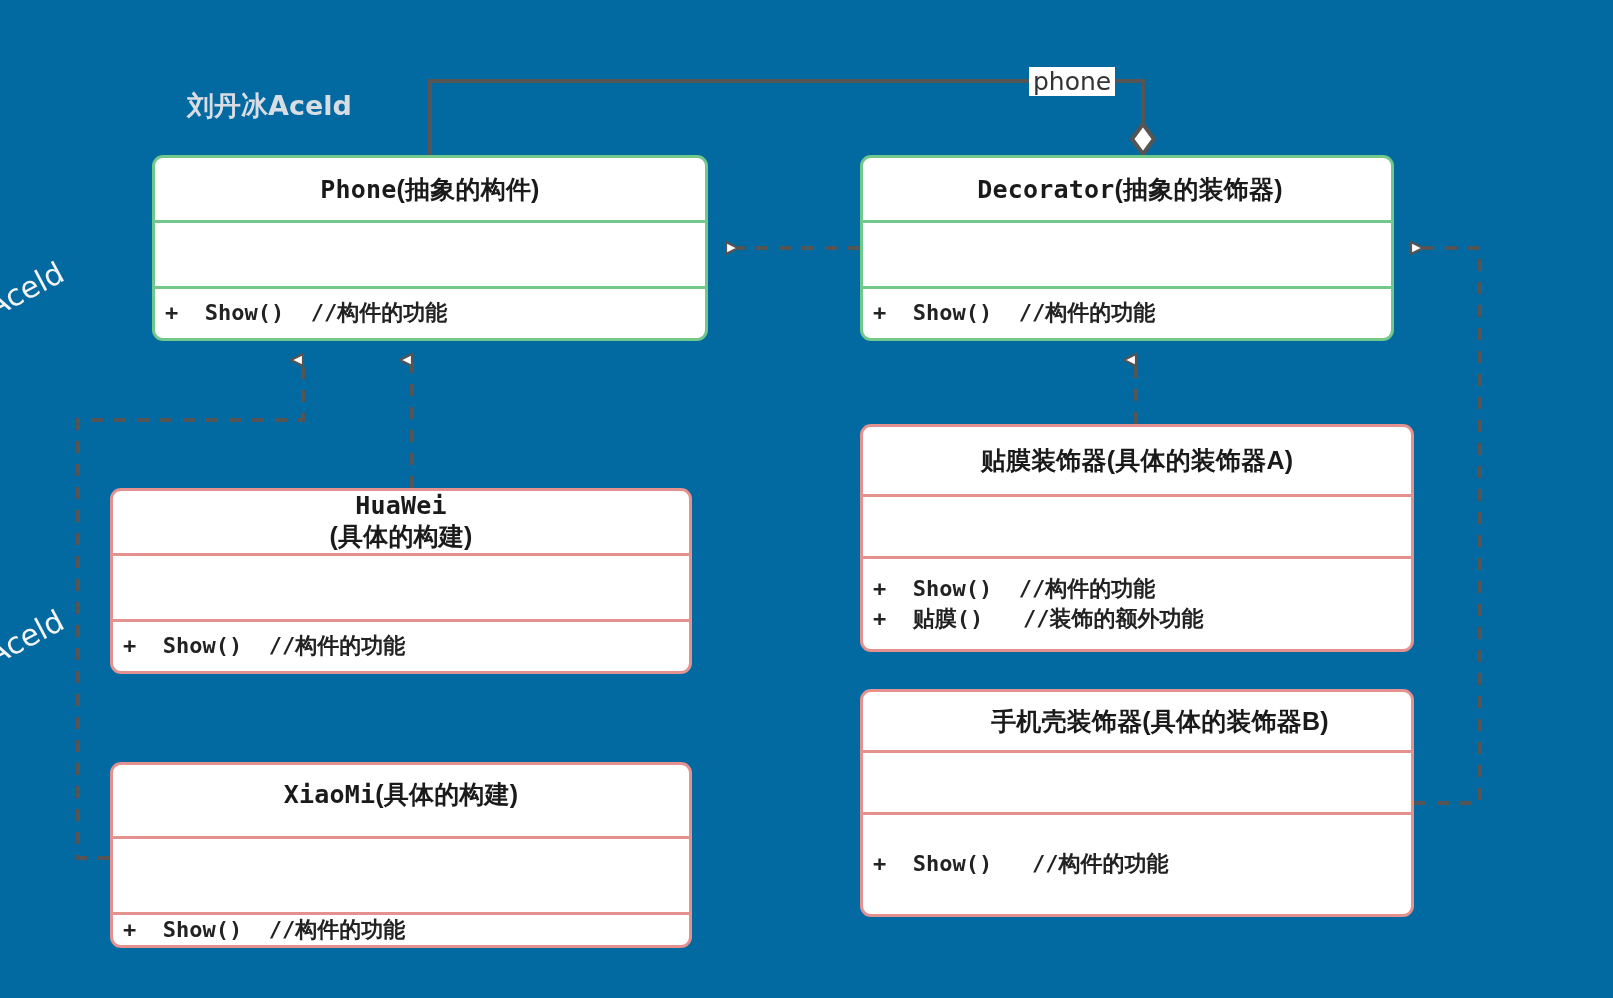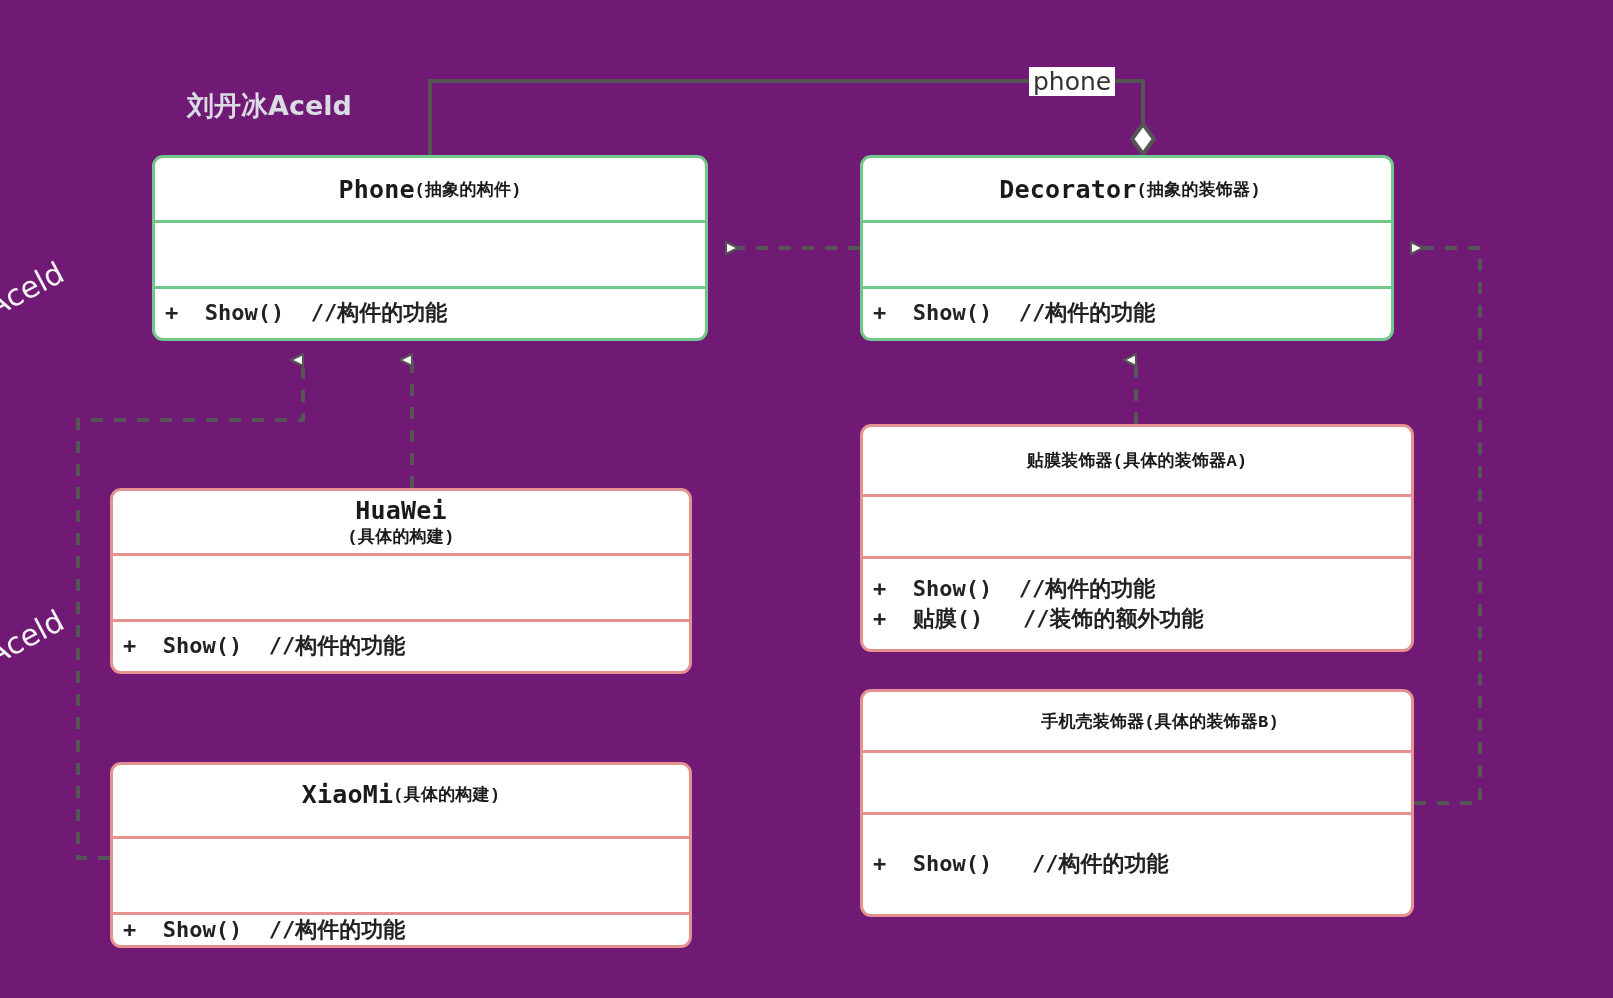--- a/index.html
+++ b/index.html
@@ -7,21 +7,21 @@
     padding: 0;
     background: #ffffff;
   }
   body {
     font-family: "Liberation Sans", "DejaVu Sans", sans-serif;
   }
   #canvas {
     position: relative;
     width: 1613px;
     height: 998px;
-    background: #701a75;
+    background: #0369a1;
     overflow: hidden;
   }
   #edges {
     position: absolute;
     left: 0;
     top: 0;
     width: 1613px;
     height: 998px;
     pointer-events: none;
   }
@@ -76,22 +76,22 @@
     white-space: pre;
     line-height: 1.38;
     font-weight: bold;
   }
 
   .title-mono {
     font-family: "DejaVu Sans Mono", "Liberation Mono", monospace;
     font-size: 25px;
   }
   .title-cjk {
-    font-family: Liberation Mono, monospace;
-    font-size: 17px;
+    font-family: Liberation Sans, sans-serif;
+    font-size: 25px;
   }
 
   
   .watermark-main {
     position: absolute;
     font-family: "DejaVu Sans", "Liberation Sans", sans-serif;
     font-size: 27px;
     font-weight: bold;
     color: #d9dde3;
     z-index: 1;

